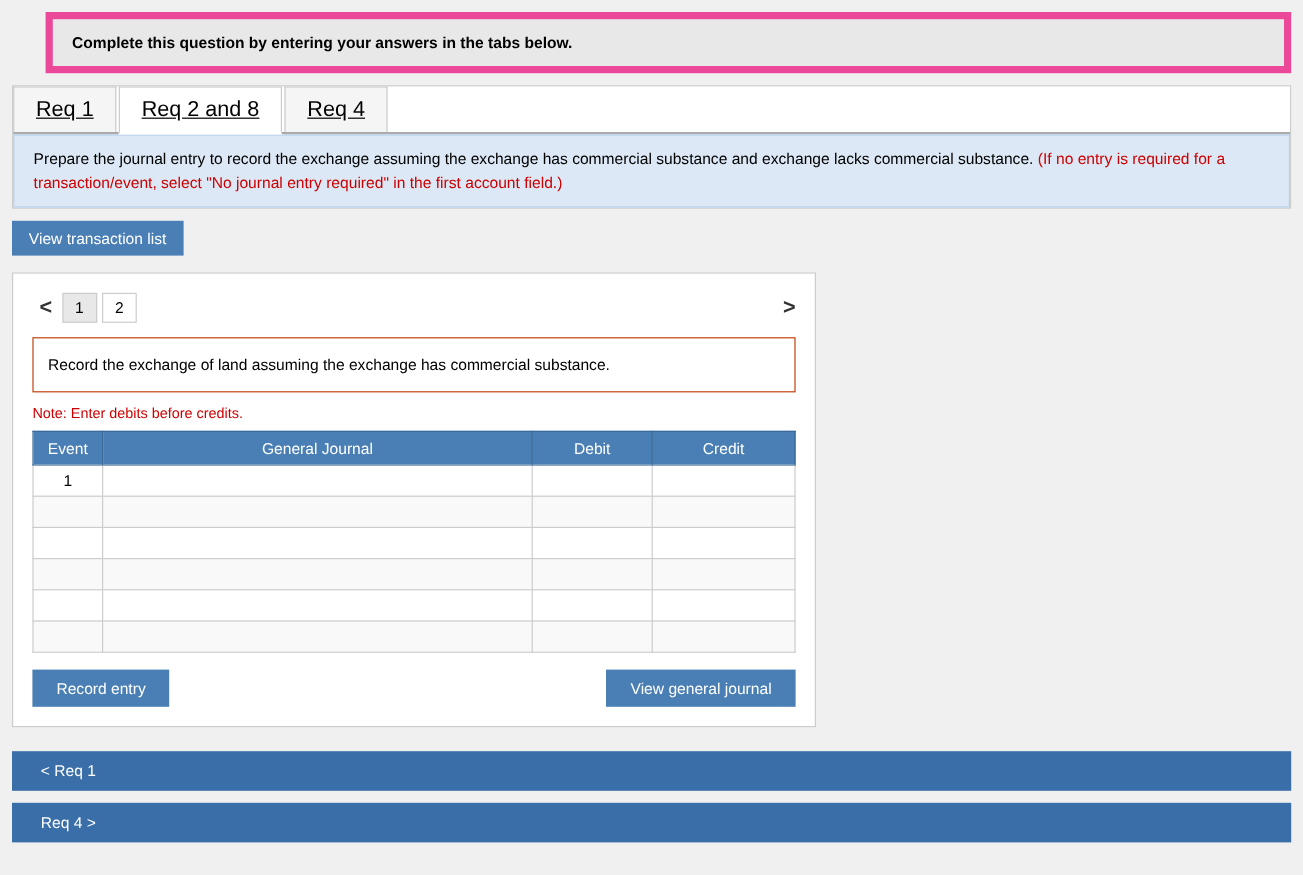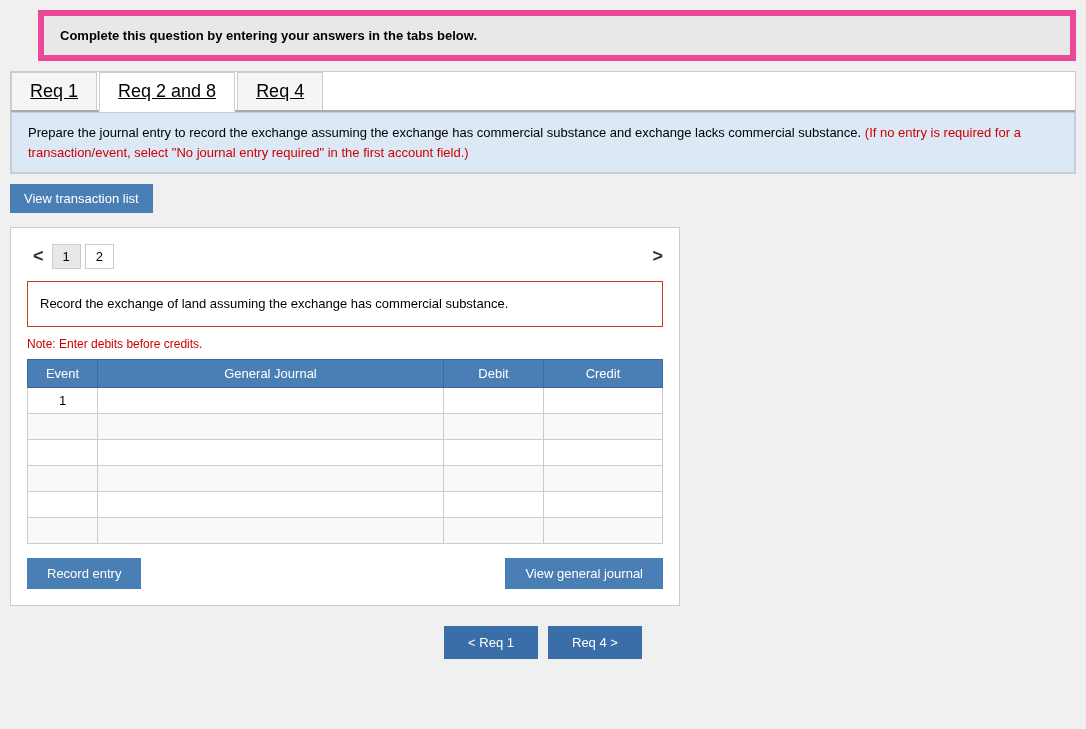--- a/index.html
+++ b/index.html
@@ -139,21 +139,21 @@
 
     .journal-table th {
       background: #4a7fb5;
       color: #fff;
       padding: 6px 8px;
       text-align: center;
       border: 1px solid #3a6a9a;
       font-weight: normal;
     }
 
-    .journal-table th.event-col { width: 70px; }
+    .journal-table th.event-col { width: 58px; }
     .journal-table th.journal-col { }
     .journal-table th.debit-col { width: 100px; }
     .journal-table th.credit-col { width: 119px; }
 
     .journal-table td {
       border: 1px solid #ccc;
       padding: 0;
       height: 26px;
     }
 
@@ -199,20 +199,21 @@
 
     .btn-action.right {
       margin-left: auto;
     }
 
     .bottom-nav {
       display: flex;
       justify-content: center;
       gap: 10px;
       margin-top: 20px;
+      flex-direction: column;
     }
 
     .bottom-nav-btn {
       background: #3a6ea8;
       color: #fff;
       padding: 9px 24px;
       border: none;
       cursor: pointer;
       font-size: 13px;
       display: flex;

